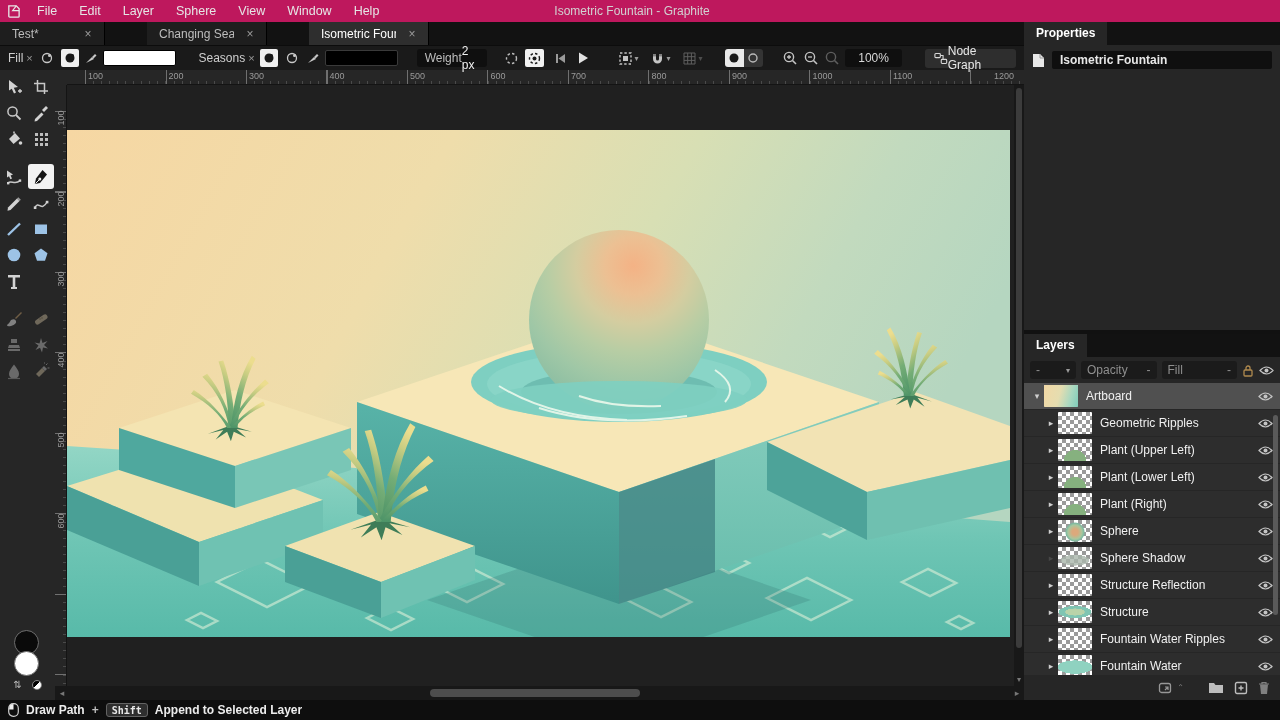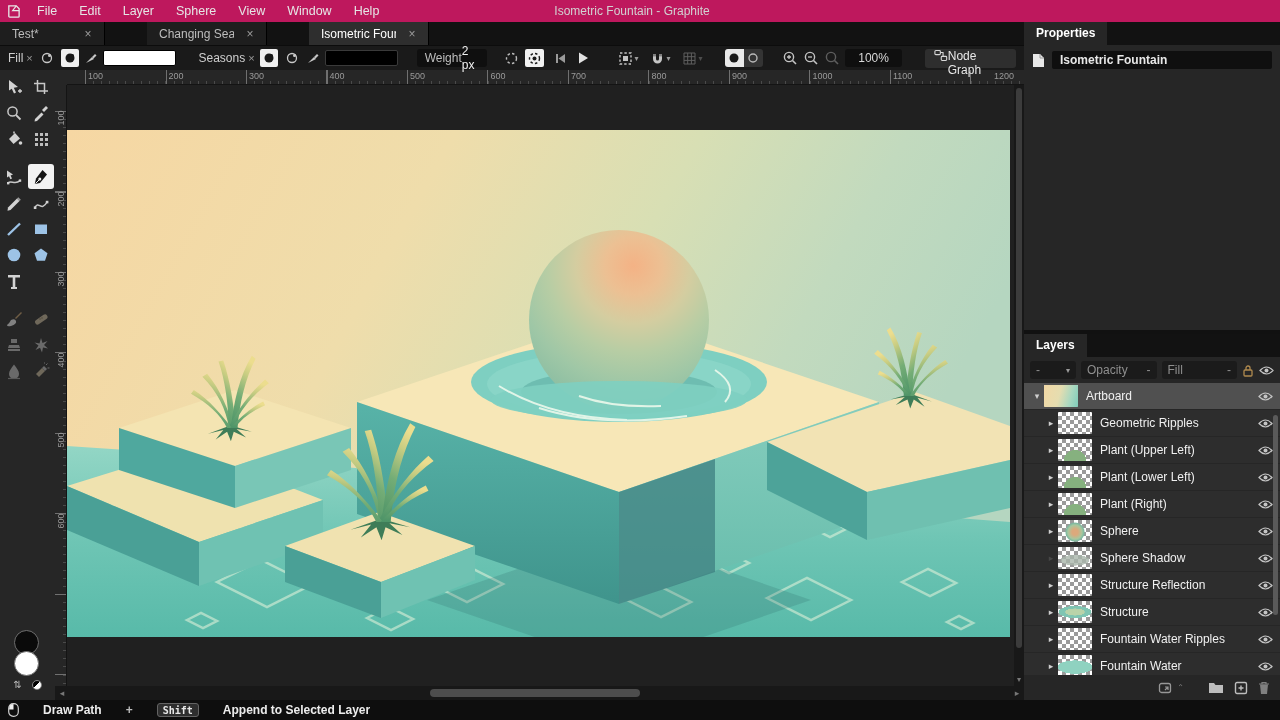--- a/index.html
+++ b/index.html
@@ -30,21 +30,21 @@
   .mini-btn { width:20px; height:18px; border-radius:2px; display:flex; align-items:center; justify-content:center; }
   .mini-btn.active { background:#f0f0f0; }
   .swatch { width:80px; height:16px; border-radius:2px; border:1px solid #000; }
   .field { background:#0f0f0f; border-radius:3px; height:18px; display:flex; align-items:center;
     padding:0 8px; color:#d8d8d8; }
   .seg { display:flex; background:#343434; border-radius:3px; overflow:hidden; height:18px; }
   .seg-cell { width:21px; display:flex; align-items:center; justify-content:center; }
   .seg-cell.on { background:#e9e9e9; }
   .dd { display:flex; align-items:center; gap:2px; padding:0 3px; }
   .chev { font-size:8px; color:#9a9a9a; }
-  .ng-btn { display:flex; align-items:flex-start; gap:0; background:#2e2e2e; border-radius:3px;
+  .ng-btn { display:flex; align-items:center; gap:0; background:#2e2e2e; border-radius:3px;
     height:19px; padding:0 9px; color:#e8e8e8; }
   .dim { opacity:.4; }
 
   
   .shelf { position:absolute; left:0; top:70px; width:55px; height:630px; background:#262626; z-index:4; }
   .tool-grid { display:grid; grid-template-columns:26px 26px; justify-content:center; gap:1px; padding-top:4px; }
   .tool { width:26px; height:25px; display:flex; align-items:center; justify-content:center; border-radius:3px; }
   .tool.active { background:#f2f2f2; }
   .shelf-sep { height:9px; }
   .working-colors { position:absolute; left:0; bottom:2px; width:55px; height:68px; }
@@ -112,21 +112,21 @@
   .thumb-water .glyph { background:radial-gradient(ellipse 85% 50% at 50% 55%, #8fd2c0 0 60%, transparent 61%); }
   .layer-name { flex:1; color:#f0f0f0; font-size:12px; white-space:nowrap; overflow:hidden; }
   .layer-eye { flex:none; width:18px; display:flex; justify-content:center; }
   .layers-scroll { position:absolute; right:2px; top:58px; width:5px; height:200px; background:#5a5a5a; border-radius:3px; }
   .layers-footer { position:absolute; left:0; bottom:0; width:256px; height:25px; background:#262626;
     display:flex; align-items:center; justify-content:flex-end; gap:10px; padding:0 10px; }
   .lf-group { display:flex; align-items:center; gap:3px; margin-right:14px; }
 
   
   .statusbar { position:absolute; left:0; top:700px; width:1280px; height:20px; background:#0e0e0e;
-    display:flex; align-items:center; gap:24px; padding:0 8px; }
+    display:flex; align-items:center; gap:7px; padding:0 8px; }
   .sb-text { color:#ececec; font-size:12px; font-weight:bold; }
   .sb-plus { color:#bdbdbd; font-weight:bold; }
   .key-chip { background:#2e2e2e; border:1px solid #636363; border-radius:3px; padding:0 5px; height:14px;
     line-height:13px; font-family:"DejaVu Sans Mono", monospace; font-size:10px; color:#e8e8e8; font-weight:bold; }
 
   svg.ic { display:block; }
 </style>
 </head>
 <body>
 

